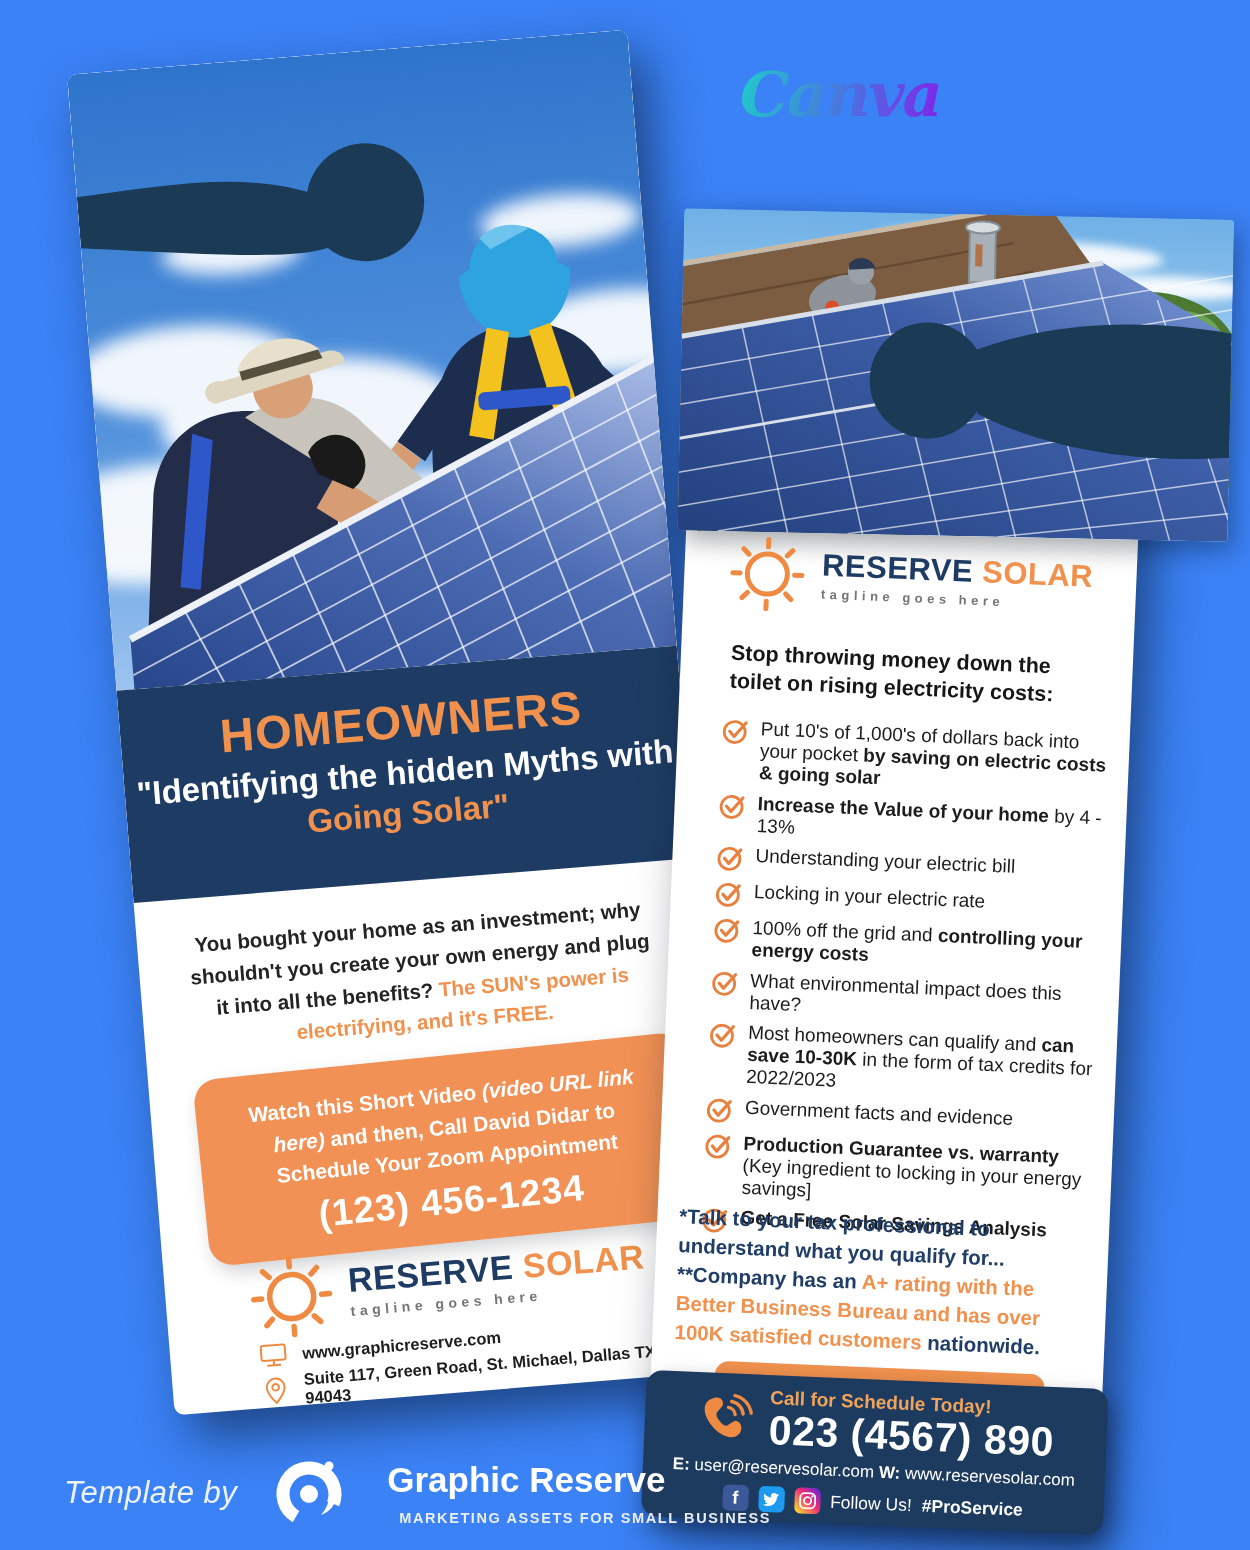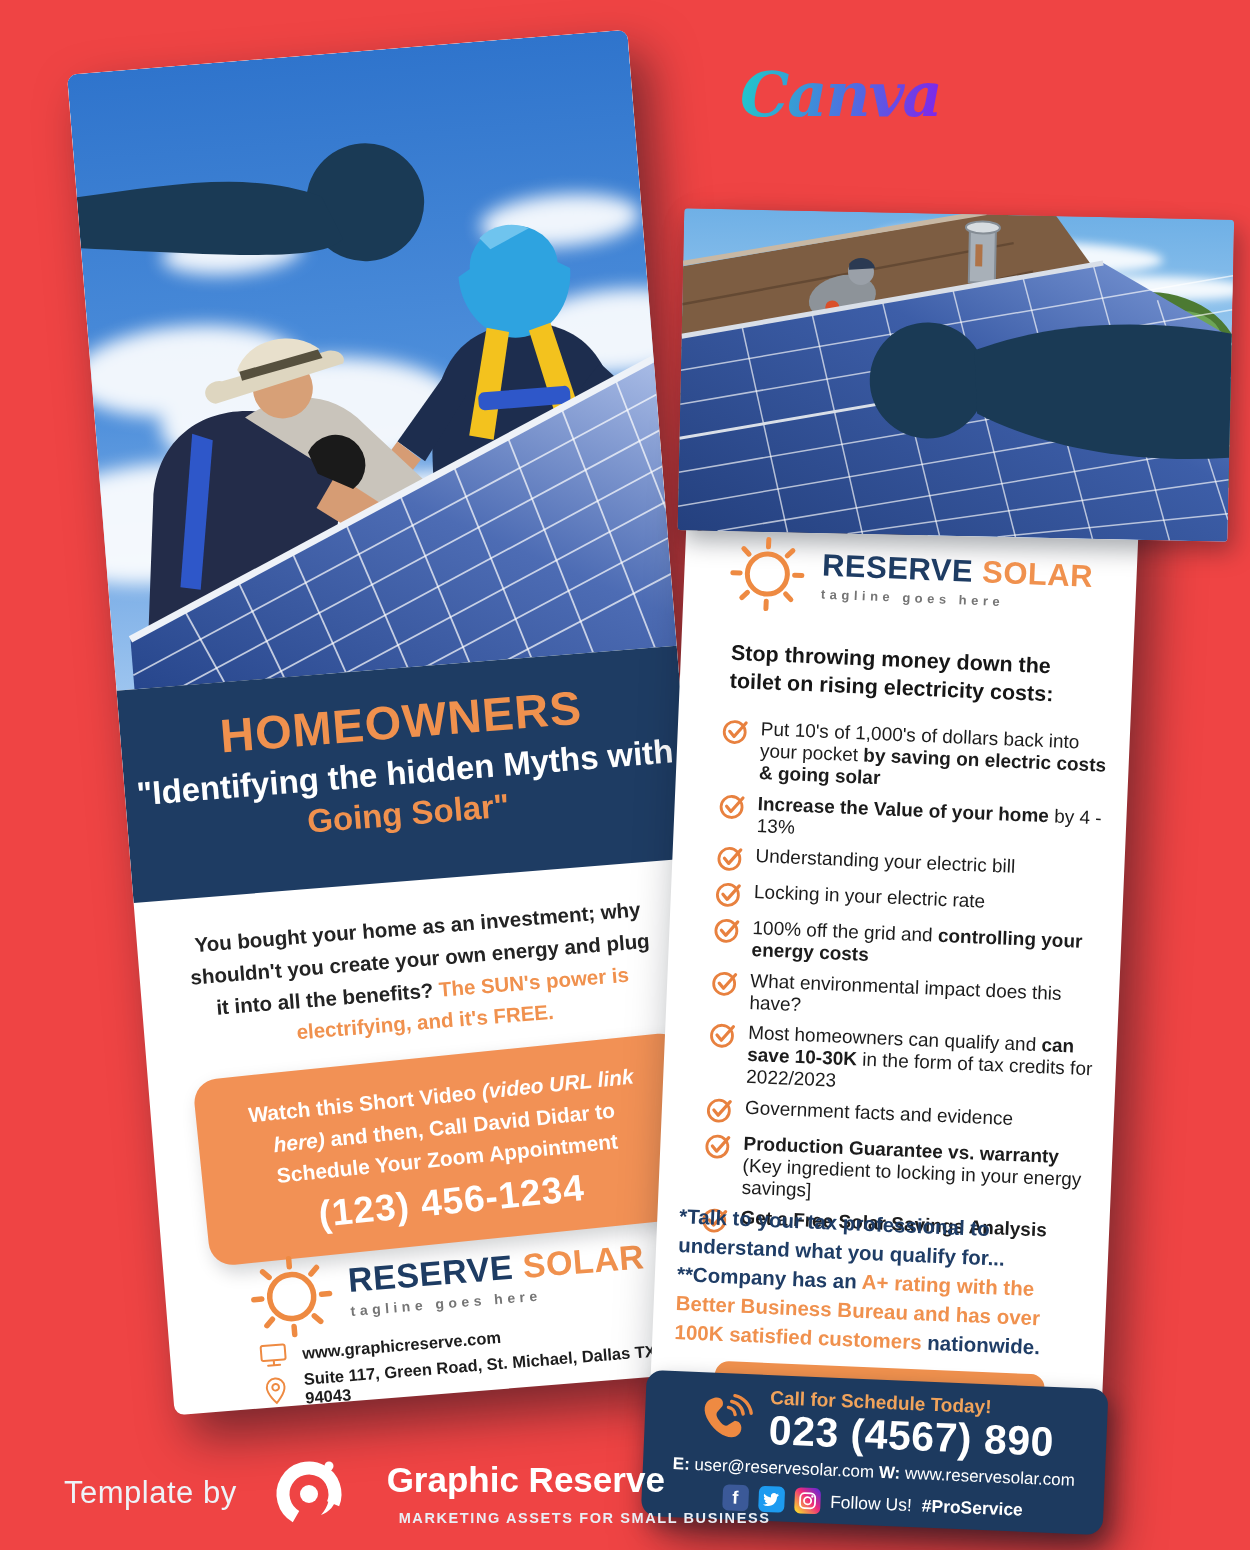--- a/index.html
+++ b/index.html
@@ -1,17 +1,17 @@
 <!DOCTYPE html>
 <html><head>
 <meta charset="utf-8">
 <style>
   html,body{margin:0;padding:0;background:#0e2133;}
   #canvas{position:relative;width:1250px;height:1550px;overflow:hidden;
-    background:#ef4444;font-family:"Liberation Sans",sans-serif;}
+    background:#3b82f6;font-family:"Liberation Sans",sans-serif;}
   
   .canva-brand{position:absolute;top:58px;left:740px;display:flex;align-items:baseline;gap:18px;}
   .canva-word{font-family:"DejaVu Serif",serif;font-style:italic;font-weight:bold;font-size:62px;
     background:linear-gradient(100deg,#23c3cc 5%,#4e6fe0 55%,#7d2ae8 95%);
     -webkit-background-clip:text;background-clip:text;color:transparent;letter-spacing:-2px;}
   .template-word{font-style:italic;font-weight:600;font-size:48px;color:#ffffff;letter-spacing:1px;}
   
   .card{position:absolute;background:#ffffff;border-radius:10px;
     box-shadow:16px 24px 48px rgba(3,12,24,.5);}
   #left-card{left:120px;top:50px;width:562px;height:1345px;transform:rotate(-4.6deg);overflow:hidden;}
@@ -61,21 +61,21 @@
   .contact-line{margin-top:6px;text-align:center;font-size:17px;}
   .contact-line b{font-weight:800;}
   .social-row{display:flex;align-items:center;justify-content:center;gap:10px;margin-top:8px;font-size:17.5px;}
   .social-row .tag{font-weight:800;}
   .sq{width:26px;height:26px;border-radius:6px;display:flex;align-items:center;justify-content:center;}
   .fb{background:#3b5998;color:#fff;font-weight:800;font-size:18px;}
   .tw{background:#1d9bf0;}
   .ig{background:linear-gradient(45deg,#f9ce34 10%,#ee2a7b 55%,#6228d7 95%);}
   
   .credit{position:absolute;left:64px;top:1452px;display:flex;align-items:center;gap:34px;color:#fff;}
-  .credit-prefix{font-size:31px;font-weight:300;letter-spacing:.5px;color:#eef3f8;}
+  .credit-prefix{font-size:31px;font-weight:300;letter-spacing:.5px;color:#eef3f8;font-style:italic;}
   .gr-text .name{font-size:35px;font-weight:800;}
   .gr-text .sub{font-size:14.5px;font-weight:600;letter-spacing:1.6px;margin-top:10px;color:#e9eef5;padding-left:12px;}
 </style>
 </head>
 <body>
 
 <div id="canvas">
 
   <div class="canva-brand">
     <span class="canva-word">Canva</span>

